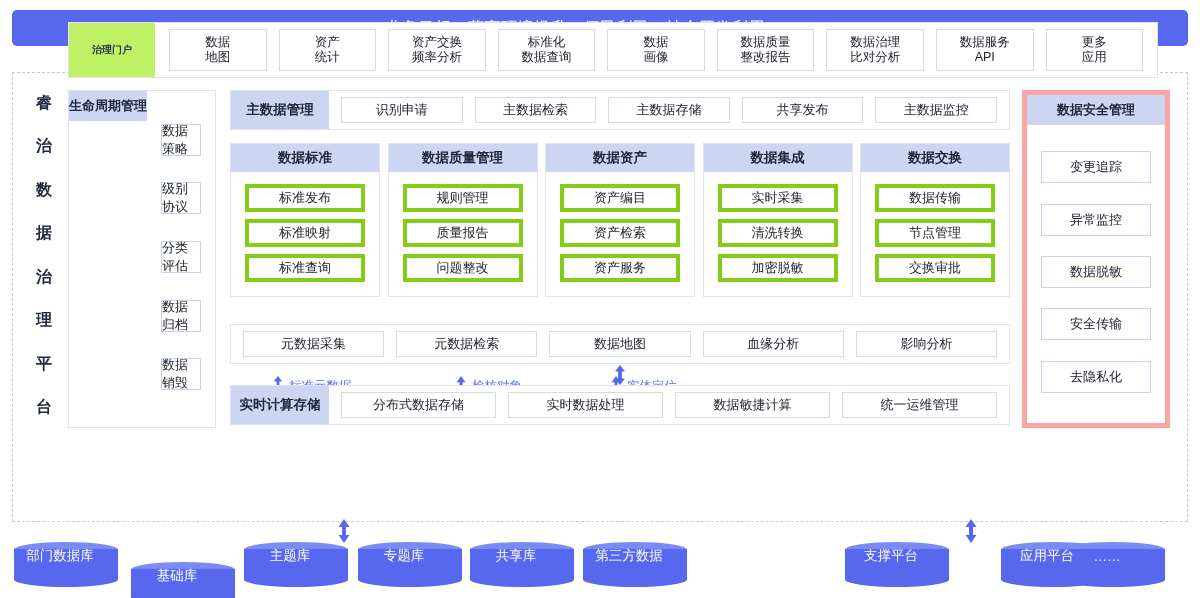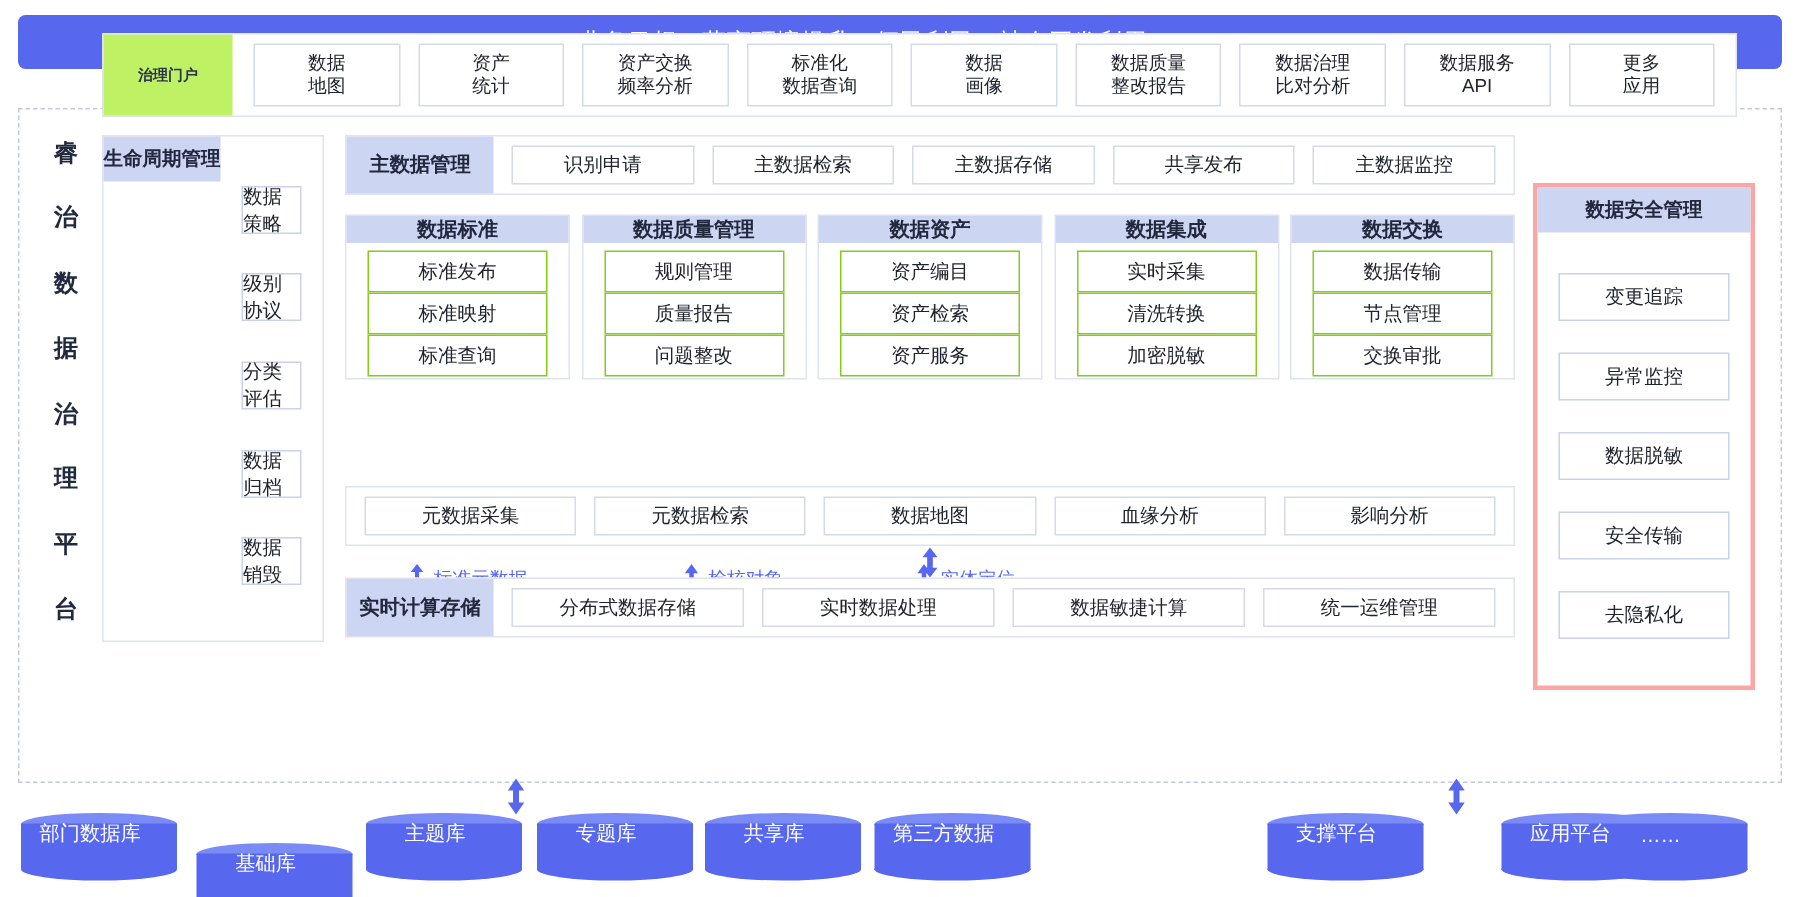--- a/index.html
+++ b/index.html
@@ -91,22 +91,22 @@
   .lc-item {
     height: 32px; border: 1px solid #c9d2ea; background: #fff;
     display: flex; align-items: center; justify-content: center;
     font-size: 13px; color: #20242e;
   }
 
   
   .sec-panel {
     position: absolute; left: 1022px; top: 90px;
     width: 148px; height: 338px;
-    border: 3px solid #fca5a5; background: #fff;
-    display: flex; flex-direction: column; margin-top: 32px;
+    border: 5px solid #fca5a5; background: #fff;
+    display: flex; flex-direction: column;
   }
 
   
   .bar-row {
     position: absolute;
     border: 1px solid #dfe3f0; background: #fff;
     display: flex; align-items: stretch;
   }
   .bar-label {
     flex: 0 0 98px; background: #ccd5f2;
@@ -123,38 +123,38 @@
     font-size: 13px; color: #20242e;
   }
 
   #master-bar { left: 230px; top: 90px; width: 780px; height: 40px; }
   #meta-bar   { left: 230px; top: 324px; width: 780px; height: 40px; }
   #rt-bar     { left: 230px; top: 385px; width: 780px; height: 40px; }
 
   
   .cards {
     position: absolute; left: 230px; top: 143px;
-    width: 780px; height: 110px;
+    width: 780px; height: 154px;
     display: flex; justify-content: space-between;
   }
   .card {
     width: 150px; border: 1px solid #dfe3f0; background: #fff;
     display: flex; flex-direction: column;
   }
   .card-head {
     height: 28px; background: #ccd5f2;
     display: flex; align-items: center; justify-content: center;
     font-size: 13.5px; font-weight: bold; color: #22293f;
   }
   .card-body {
     flex: 1; display: flex; flex-direction: column;
     justify-content: space-evenly; padding: 5px 14px 7px;
   }
   .card-item {
-    height: 28px; border: 1px solid #84cc16; background: #fff;
+    height: 28px; border: 4px solid #84cc16; background: #fff;
     display: flex; align-items: center; justify-content: center;
     font-size: 13px; color: #20242e;
   }
 
   
   .flow-note {
     position: absolute; display: flex; align-items: center; gap: 5px;
     font-size: 12.5px; color: #5768ef;
   }
 

